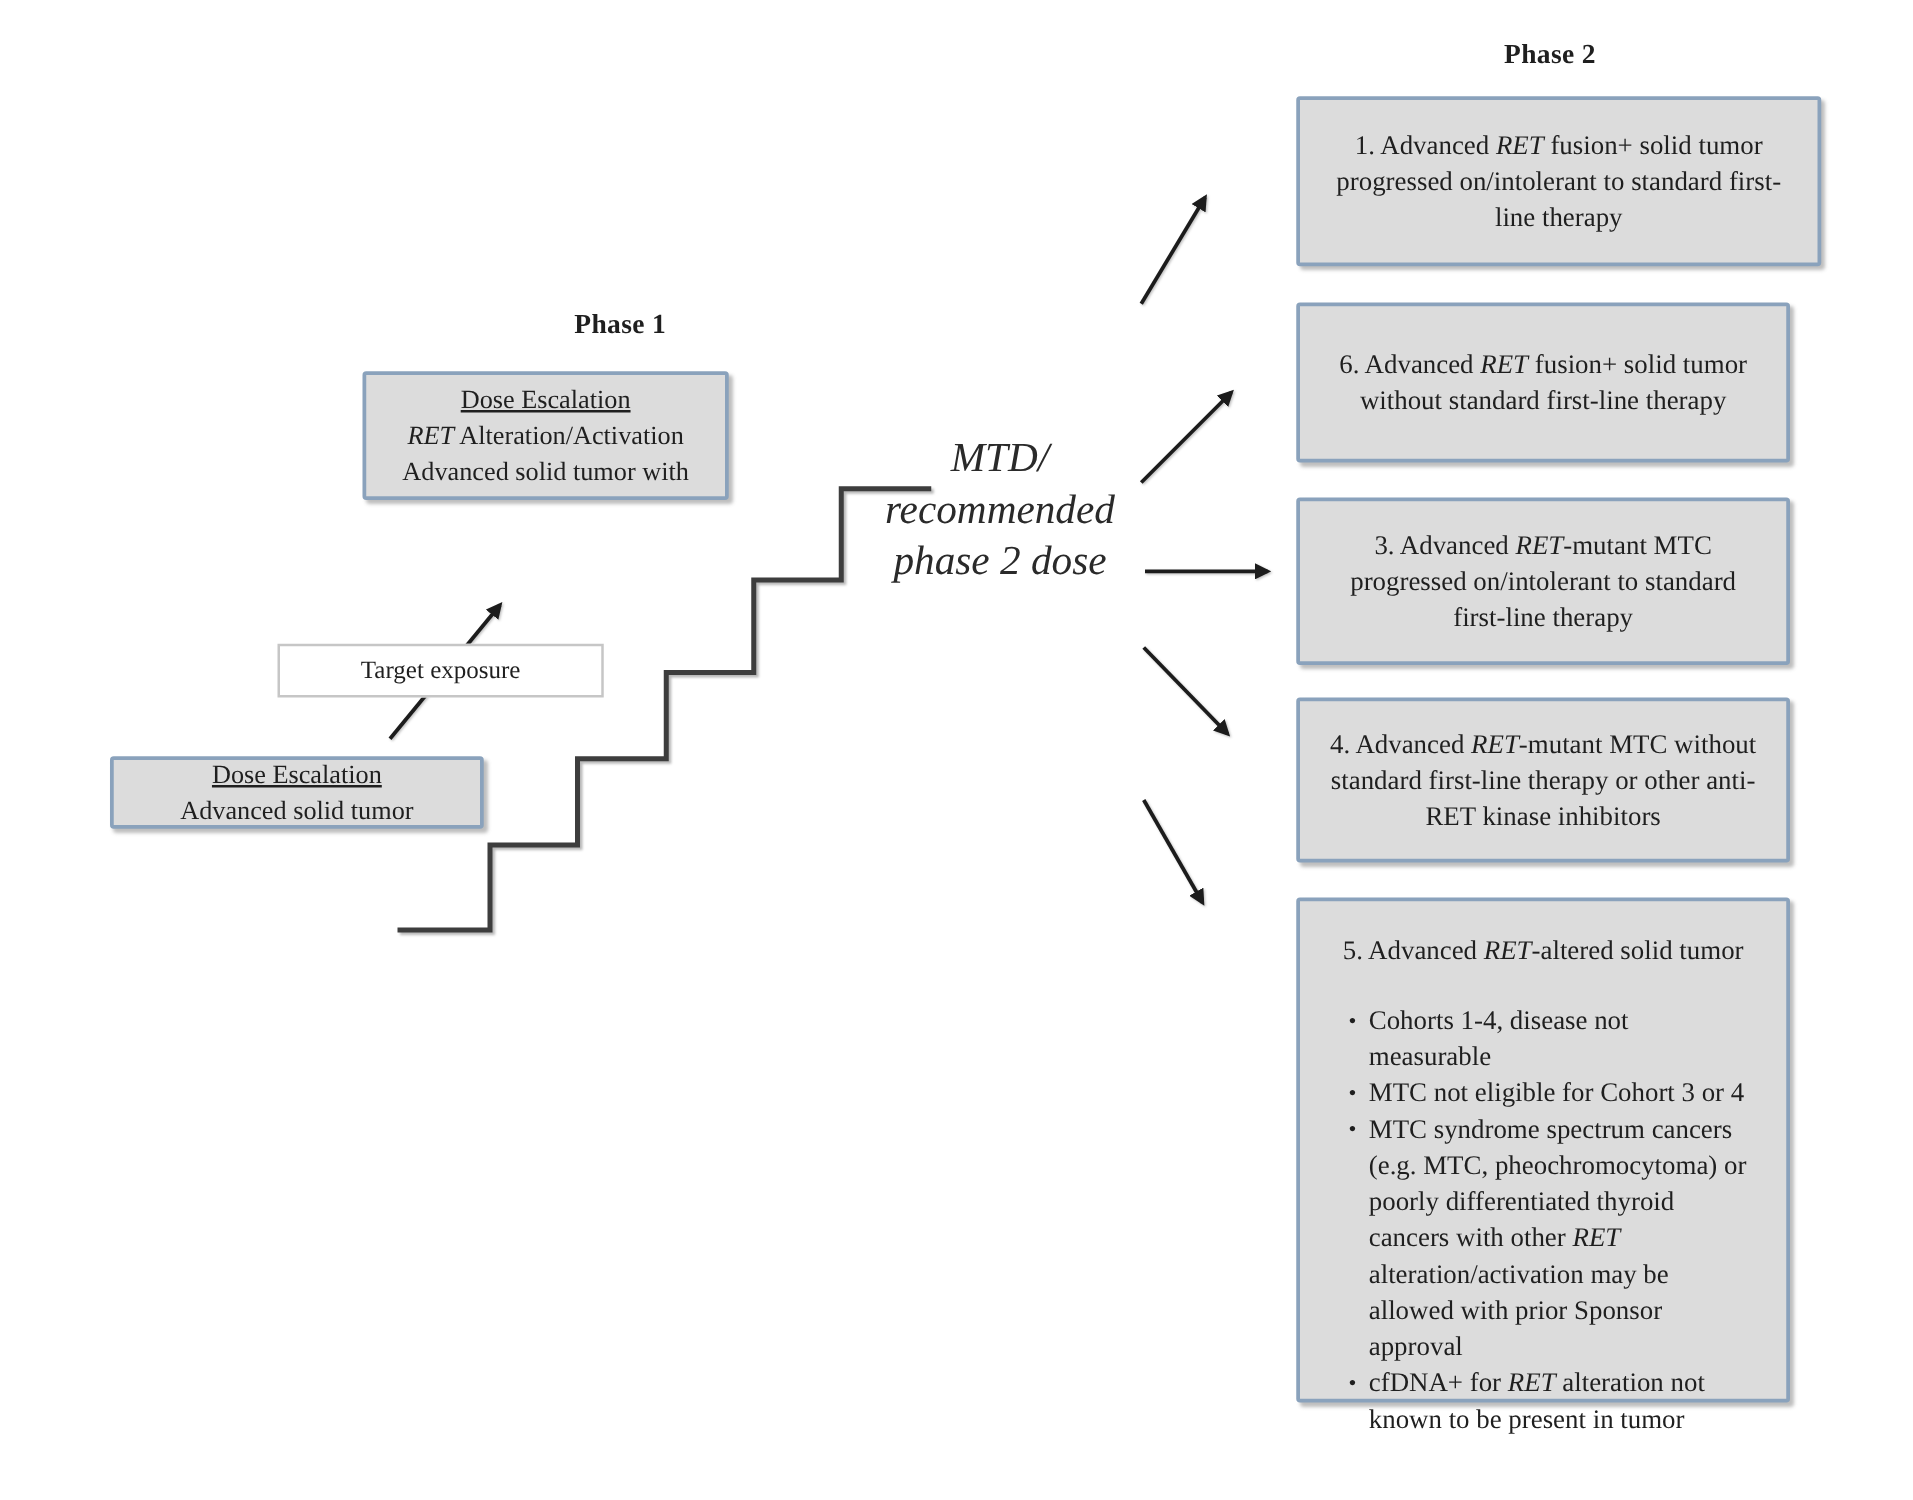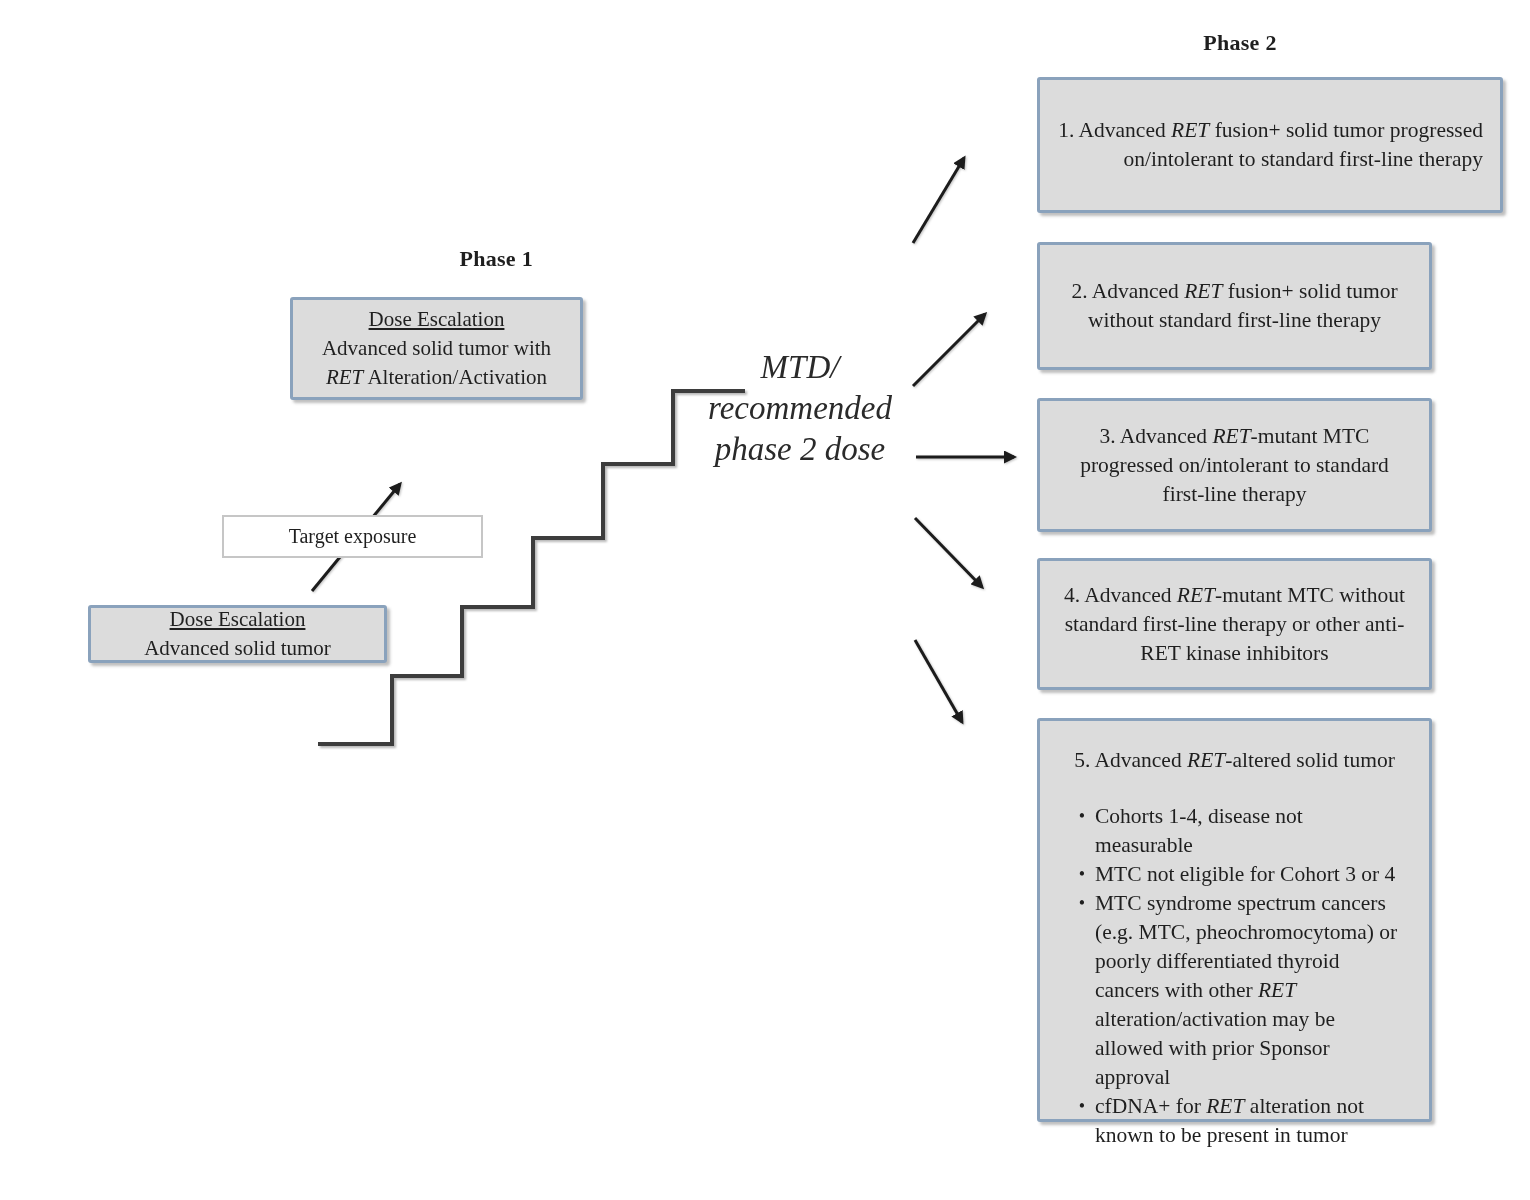--- a/index.html
+++ b/index.html
@@ -75,47 +75,47 @@
     <line class="arrow" x1="913" y1="386" x2="985" y2="314" marker-end="url(#ah)"></line>
     <line class="arrow" x1="916" y1="457" x2="1014" y2="457" marker-end="url(#ah)"></line>
     <line class="arrow" x1="915" y1="518" x2="982" y2="587" marker-end="url(#ah)"></line>
     <line class="arrow" x1="915" y1="640" x2="962" y2="722" marker-end="url(#ah)"></line>
   </svg>
 
   <div class="phase-title" style="left:333px;top:246px;text-align:right;">Phase 1</div>
 
   <div class="box p1box" style="left:290px;top:297px;width:293px;height:103px;">
     <span class="underline">Dose Escalation</span>
+    <span><i>RET</i><span> Alteration/Activation</span></span>
     <span>Advanced solid tumor with</span>
-    <span><i>RET</i><span> Alteration/Activation</span></span>
   </div>
 
   <div class="tbox" style="left:222px;top:515px;width:261px;height:43px;">
     <span>Target exposure</span>
   </div>
 
   <div class="box p1box" style="left:88px;top:605px;width:299px;height:58px;">
     <span class="underline">Dose Escalation</span>
     <span>Advanced solid tumor</span>
   </div>
 
   <div class="mtd" style="left:645px;top:347px;">
     <span>MTD/</span>
     <span>recommended</span>
     <span>phase 2 dose</span>
   </div>
 
   <div class="phase-title" style="left:1140px;top:30px;">Phase 2</div>
 
-  <div class="box cohort" style="left:1037px;top:77px;width:466px;height:136px;text-align:right;">
+  <div class="box cohort" style="left:1037px;top:77px;width:420px;height:136px;">
     <div><span>1. Advanced </span><i>RET</i><span> fusion+ solid tumor progressed on/intolerant to standard first-line therapy</span></div>
   </div>
 
   <div class="box cohort" style="left:1037px;top:242px;width:395px;height:128px;">
-    <div><span>2. Advanced </span><i>RET</i><span> fusion+ solid tumor without standard first-line therapy</span></div>
+    <div><span>6. Advanced </span><i>RET</i><span> fusion+ solid tumor without standard first-line therapy</span></div>
   </div>
 
   <div class="box cohort" style="left:1037px;top:398px;width:395px;height:134px;">
     <div><span>3. Advanced </span><i>RET</i><span>-mutant MTC progressed on/intolerant to standard first-line therapy</span></div>
   </div>
 
   <div class="box cohort" style="left:1037px;top:558px;width:395px;height:132px;">
     <div><span>4. Advanced </span><i>RET</i><span>-mutant MTC without standard first-line therapy or other anti-RET kinase inhibitors</span></div>
   </div>
 

